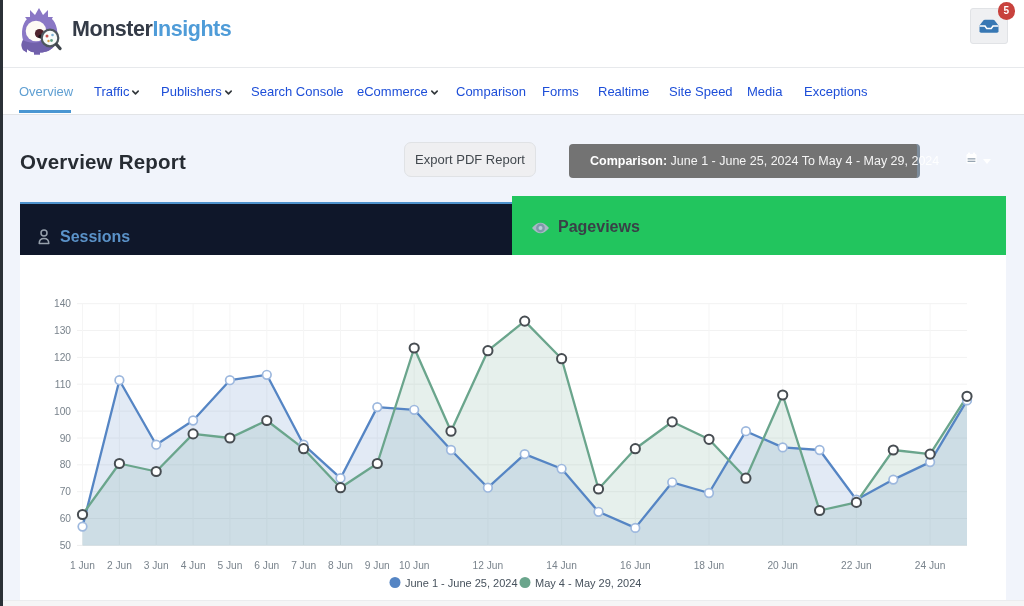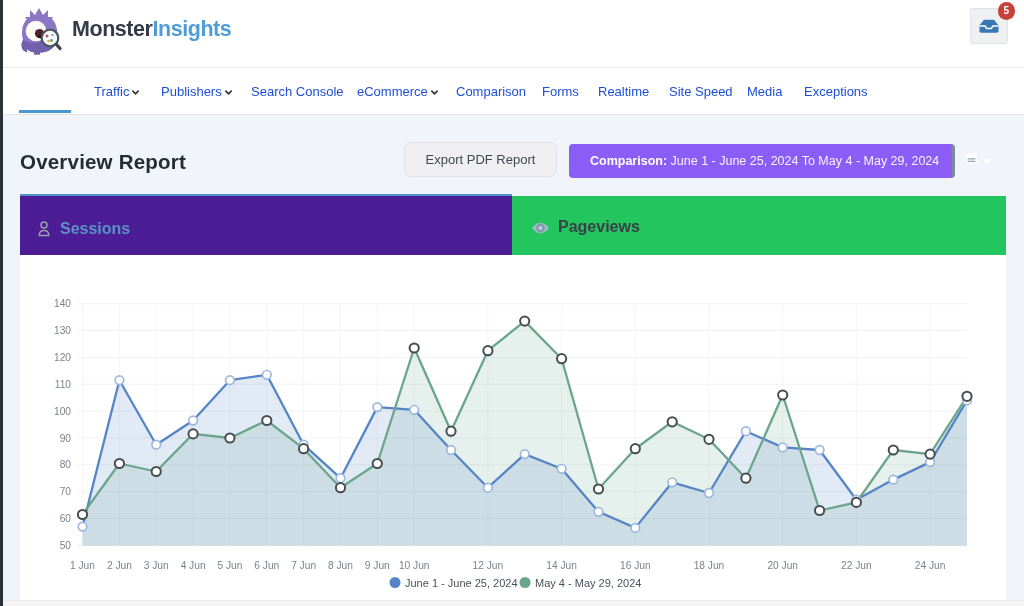--- a/index.html
+++ b/index.html
@@ -12,27 +12,27 @@
 .badge{position:absolute;left:997.5px;top:2px;width:17.5px;height:17.5px;border-radius:50%;background:#c8423d;color:#fff;font-size:10px;font-weight:bold;text-align:center;line-height:17px;z-index:5}
 .nav{position:absolute;left:0;top:68px;width:1024px;height:47px;background:#fff;border-bottom:1px solid #e2e4e7}
 .nav span{position:absolute;top:0;height:47px;line-height:47px;font-size:13px;color:#1d4ed8;white-space:nowrap}
 .nav .act{color:#5f9fd2}
 .underline{position:absolute;left:19px;top:110px;width:52px;height:3px;background:#4a96d2;z-index:3}
 .car{display:inline-block;width:9px;height:9px;margin-left:2px;vertical-align:-1px}
 .content{position:absolute;left:0;top:115px;width:1024px;height:491px;background:#f1f4fb}
 .botstrip{position:absolute;left:0;top:600px;width:1024px;height:6px;background:#f5f5f6;border-top:1px solid #ebecee}
 .h1,.exportbtn,.compbar,.tabA,.tabB,.panel{position:absolute}
 .h1{left:20px;top:150px;font-size:20.5px;font-weight:bold;color:#272c33;letter-spacing:0.2px}
-.exportbtn{left:404px;top:142px;width:153px;height:35px;background:#efeff1;border:1px solid #e0e2e5;border-radius:7px;font-size:13px;color:#42484e;text-align:center;line-height:33px}
-.compbar{left:569px;top:144px;width:386px;height:34px;background:#8b5cf6;border-right:3px solid #7d8c9b;border-radius:4px;color:#fff;font-size:12.5px;line-height:34px;white-space:nowrap}
+.exportbtn{left:404px;top:142px;width:132px;height:35px;background:#efeff1;border:1px solid #e0e2e5;border-radius:7px;font-size:13px;color:#42484e;text-align:center;line-height:33px}
+.compbar{left:569px;top:144px;width:351px;height:34px;background:#737373;border-right:3px solid #7d8c9b;border-radius:4px;color:#fff;font-size:12.5px;line-height:34px;white-space:nowrap}
 .compbar .lbl{font-weight:bold;margin-left:21px}
 .compbar .rng{color:rgba(255,255,255,0.93)}
 .calico{position:absolute;left:397px;top:8px;width:11px;height:12px}
 .compcaret{position:absolute;left:414px;top:15px;width:0;height:0;border-left:4px solid transparent;border-right:4px solid transparent;border-top:5px solid #fff}
-.tabA{left:20px;top:194px;width:492px;height:61px;background:#4c1d95;border-top:2.5px solid #4e92cc}
+.tabA{left:20px;top:202px;width:492px;height:61px;background:#0f172a;border-top:2.5px solid #4e92cc}
 .tabA .txt{position:absolute;left:40px;top:23.5px;font-size:16px;font-weight:bold;color:#5a92c8}
 .tabB{left:512px;top:196px;width:494px;height:59px;background:#22c55e}
 .tabB .txt{position:absolute;left:46px;top:21.5px;font-size:16px;font-weight:bold;color:#394047}
 .panel{left:20px;top:255px;width:986px;height:345px;background:#fff}
 </style></head>
 <body>
 <div class="header">
   <svg class="logo" viewBox="0 0 44 48">
     <path d="M10,15 L6,10 L11,10 L11,3 L16,8 L20,1 L24,8 L29,3 L29,10 L34,10 L31,15 Z" fill="#8a77c5"></path>
     <path d="M8,12 C3,17 2,26 4,33 C2,36 2,40 4,43 L8,45.5 L8,42 C10,44 12,45 15,45.3 L15,47.5 L21,47.5 L21,45.5 C27,45.5 33,43 36,38 C40,31 39,19 34,13 C28,7 13,7 8,12 Z" fill="#8a77c5"></path>
@@ -50,20 +50,21 @@
   <div class="brand">Monster<b>Insights</b></div>
   <div class="inboxbtn">
     <svg width="22" height="15" viewBox="0 0 22 17" style="position:absolute;left:7px;top:10px" preserveAspectRatio="none">
       <path d="M1.5,7.5 L5.5,1.5 Q6,0.8 6.8,0.8 L15.2,0.8 Q16,0.8 16.5,1.5 L20.5,7.5 L20.5,14 Q20.5,15.5 19,15.5 L3,15.5 Q1.5,15.5 1.5,14 Z" fill="#3878b4"></path>
       <path d="M1.5,8 L7,8 L8.8,10.8 L13.2,10.8 L15,8 L20.5,8" fill="none" stroke="#fff" stroke-width="1.6"></path>
     </svg>
   </div>
   <div class="badge">5</div>
 </div>
 <div class="nav">
+  <span class="act" style="left:19px">Overview</span>
   <span style="left:94px">Traffic<svg class="car" viewBox="0 0 10 10">
         <path d="M2,3.5 L5,6.5 L8,3.5" fill="none" stroke="#32373c" stroke-width="1.8" stroke-linecap="round" stroke-linejoin="round"></path>
       </svg></span>
   <span style="left:161px">Publishers<svg class="car" viewBox="0 0 10 10">
         <path d="M2,3.5 L5,6.5 L8,3.5" fill="none" stroke="#32373c" stroke-width="1.8" stroke-linecap="round" stroke-linejoin="round"></path>
       </svg></span>
   <span style="left:357px">eCommerce<svg class="car" viewBox="0 0 10 10">
         <path d="M2,3.5 L5,6.5 L8,3.5" fill="none" stroke="#32373c" stroke-width="1.8" stroke-linecap="round" stroke-linejoin="round"></path>
       </svg></span>
   <span style="left:251px">Search Console</span>

